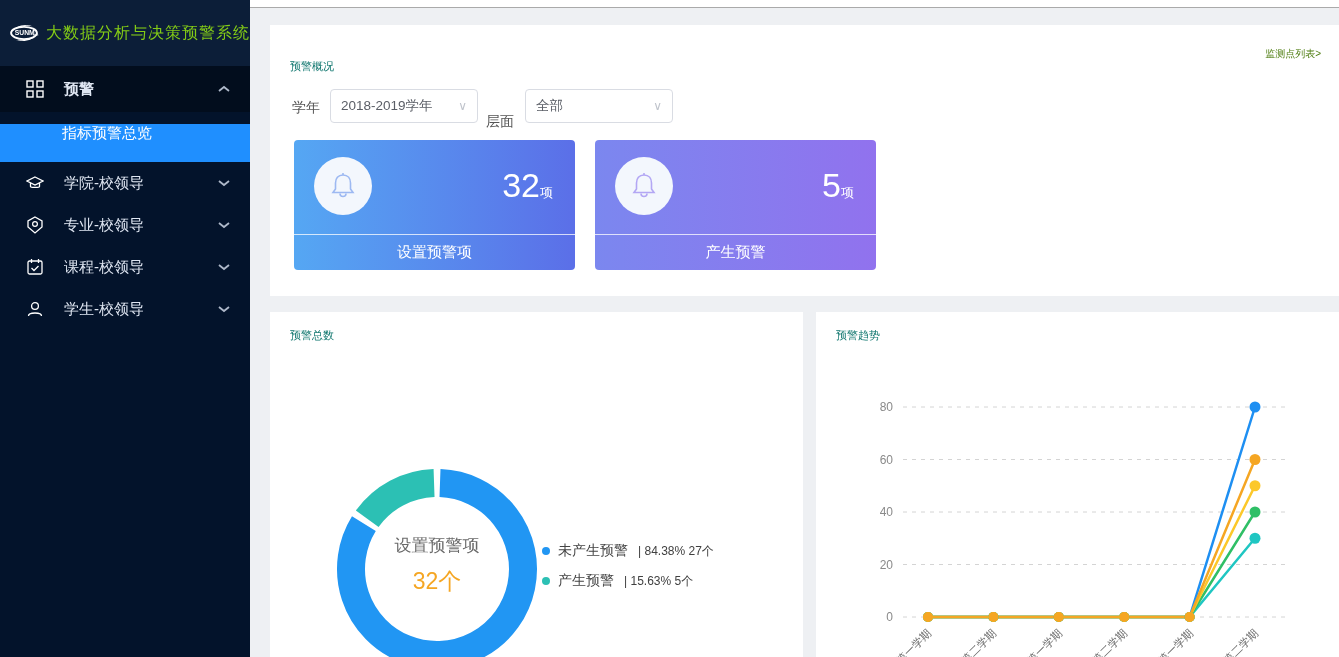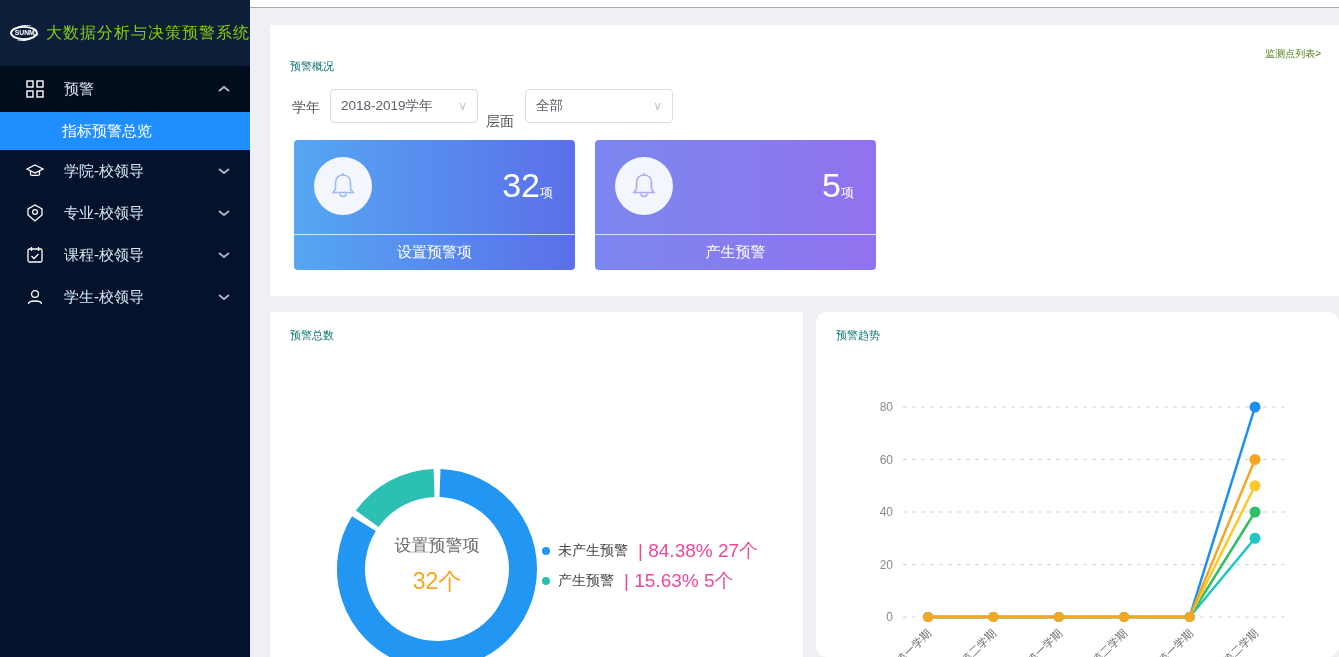--- a/index.html
+++ b/index.html
@@ -9,23 +9,23 @@
 
   
   .sidebar { position:absolute; left:0; top:0; width:250px; height:657px;
              background:#03132b; z-index:5; }
   .logo-bar { height:66px; background:#0c1e38; display:flex; align-items:center; padding-left:8px; }
   .logo-title { color:#84cc16; font-size:16px; letter-spacing:1px; margin-left:6px; white-space:nowrap; }
   .menu-item { position:relative; height:42px; display:flex; align-items:center;
                color:#dfe6f2; font-size:15px; cursor:pointer; }
   .menu-item .mi-icon { width:18px; height:18px; margin:0 20px 0 26px; flex:0 0 auto; }
   .menu-item .caret { position:absolute; right:20px; top:50%; transform:translateY(-50%); }
-  .menu-top { height:46px; background:#020d1d; }
+  .menu-top { height:46px; background:#020d1d;font-weight:bold; }
   .submenu-active { height:38px; background:#1f8fff; color:#ffffff; font-size:15px;
-                    display:flex; align-items:center; padding-left:62px; cursor:pointer; }
+                    display:flex; align-items:flex-start; padding-left:62px; cursor:pointer;margin-top:12px; }
 
   
   .main { position:absolute; left:250px; top:0; right:0; bottom:0; }
   .topstrip { position:absolute; left:0; right:0; top:0; height:8px; background:#ffffff;
               border-bottom:1px solid #aaaaaa; }
   .panel { position:absolute; background:#ffffff; overflow:hidden; }
   .panel-title { position:absolute; left:20px; font-size:11px; color:#0f766e; font-weight:500; }
 
   
   .panel-overview { left:20px; top:25px; right:0; height:271px; }
@@ -53,24 +53,24 @@
   .panel-donut .panel-title, .panel-trend .panel-title { top:16px; }
   .donut-svg { position:absolute; left:57px; top:147px; }
   .donut-center-label { position:absolute; left:57px; top:222px; width:220px; text-align:center;
                         font-size:17px; color:#6a6a6a; }
   .donut-center-value { position:absolute; left:57px; top:254px; width:220px; text-align:center;
                         font-size:23px; color:#f5a623; }
   .legend { position:absolute; left:272px; top:224px; }
   .legend-row { display:flex; align-items:center; height:30px; }
   .legend-dot { width:8px; height:8px; border-radius:50%; margin-right:8px; flex:0 0 auto; }
   .legend-name { font-size:14px; color:#444444; }
-  .legend-detail { font-size:19px; color:#ec4899; margin-left:10px; }
-
-  
-  .panel-trend { left:566px; top:312px; right:0; height:345px;border-radius:11px; }
+  .legend-detail { font-size:12px; color:#404040; margin-left:10px; }
+
+  
+  .panel-trend { left:566px; top:312px; right:0; height:345px; }
   .trend-svg { position:absolute; left:0; top:0; }
   .xlabel { position:absolute; width:100px; text-align:right; font-size:11px; color:#666;
             transform:rotate(-45deg); transform-origin:100% 0; white-space:nowrap; }
 </style>
 </head>
 <body>
 
 <div class="screen">
 
   <aside class="sidebar">

